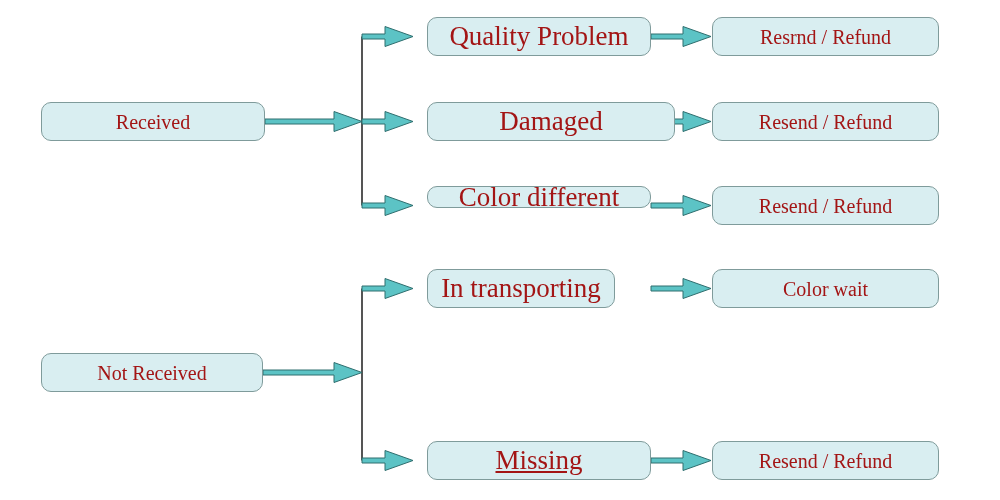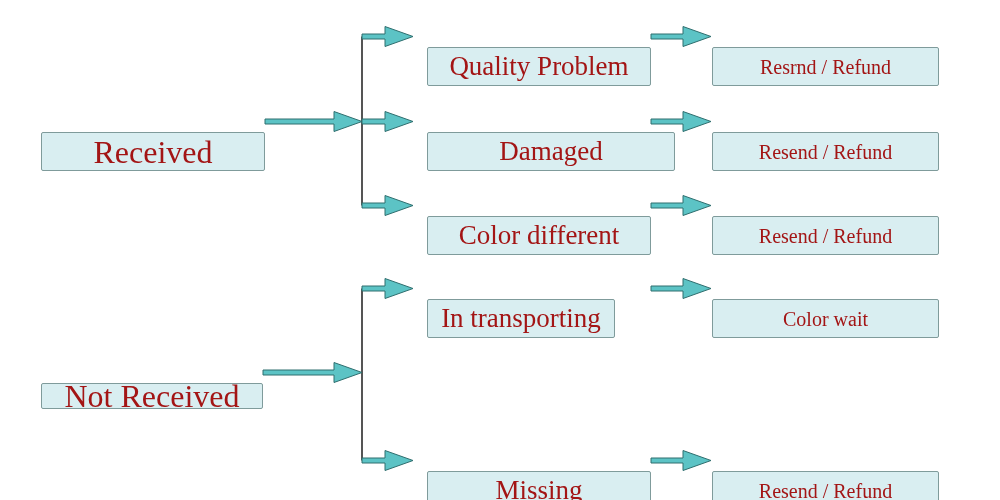--- a/index.html
+++ b/index.html
@@ -32,28 +32,27 @@
     stroke-width: 1.5;
     fill: none;
   }
   .node {
     position: absolute;
     display: flex;
     align-items: center;
     justify-content: center;
     background: var(--node_fill, #d9eef1);
     border: 1px solid var(--node_border, #7f9b9b);
-    border-radius: 2px;
+    border-radius: 10px;
     color: var(--node_text, #a31515);
     white-space: nowrap;
     box-sizing: border-box;
     line-height: 1;
-    margin-top: 30px;
   }
-  .col-left  { font-size: 32px; }
+  .col-left  { font-size: 20px; }
   .col-mid   { font-size: 27px; }
   .col-right { font-size: 20px; }
 </style>
 </head>
 <body>
 
 <div class="canvas">
 
   <svg class="connectors" viewBox="0 0 1000 500" xmlns="http://www.w3.org/2000/svg">
 
@@ -73,25 +72,25 @@
     <path class="arrow" d="M263,370 L334,370 L334,362.5 L362,372.5 L334,382.5 L334,375 L263,375 Z"></path>
 
     <path class="arrow" d="M362,286 L385,286 L385,278.5 L413,288.5 L385,298.5 L385,291 L362,291 Z"></path>
     <path class="arrow" d="M362,458 L385,458 L385,450.5 L413,460.5 L385,470.5 L385,463 L362,463 Z"></path>
 
     <path class="arrow" d="M651,286 L683,286 L683,278.5 L711,288.5 L683,298.5 L683,291 L651,291 Z"></path>
     <path class="arrow" d="M651,458 L683,458 L683,450.5 L711,460.5 L683,470.5 L683,463 L651,463 Z"></path>
   </svg>
 
   <div class="node col-left" style="left:41px;  top:102px; width:224px; height:39px;">Received</div>
-  <div class="node col-left" style="left:41px;  top:353px; width:222px; height:26px;">Not Received</div>
+  <div class="node col-left" style="left:41px;  top:353px; width:222px; height:39px;">Not Received</div>
 
   <div class="node col-mid" style="left:427px; top:17px;  width:224px; height:39px;">Quality Problem</div>
   <div class="node col-mid" style="left:427px; top:102px; width:248px; height:39px;">Damaged</div>
-  <div class="node col-mid" style="left:427px; top:186px; width:224px; height:39px;">Color different</div>
+  <div class="node col-mid" style="left:427px; top:186px; width:224px; height:22px;">Color different</div>
   <div class="node col-mid" style="left:427px; top:269px; width:188px; height:39px;">In transporting</div>
   <div class="node col-mid" style="left:427px; top:441px; width:224px; height:39px;text-decoration:underline;">Missing</div>
 
   <div class="node col-right" style="left:712px; top:17px;  width:227px; height:39px;">Resrnd / Refund</div>
   <div class="node col-right" style="left:712px; top:102px; width:227px; height:39px;">Resend / Refund</div>
   <div class="node col-right" style="left:712px; top:186px; width:227px; height:39px;">Resend / Refund</div>
   <div class="node col-right" style="left:712px; top:269px; width:227px; height:39px;">Color wait</div>
   <div class="node col-right" style="left:712px; top:441px; width:227px; height:39px;">Resend / Refund</div>
 
 </div>

